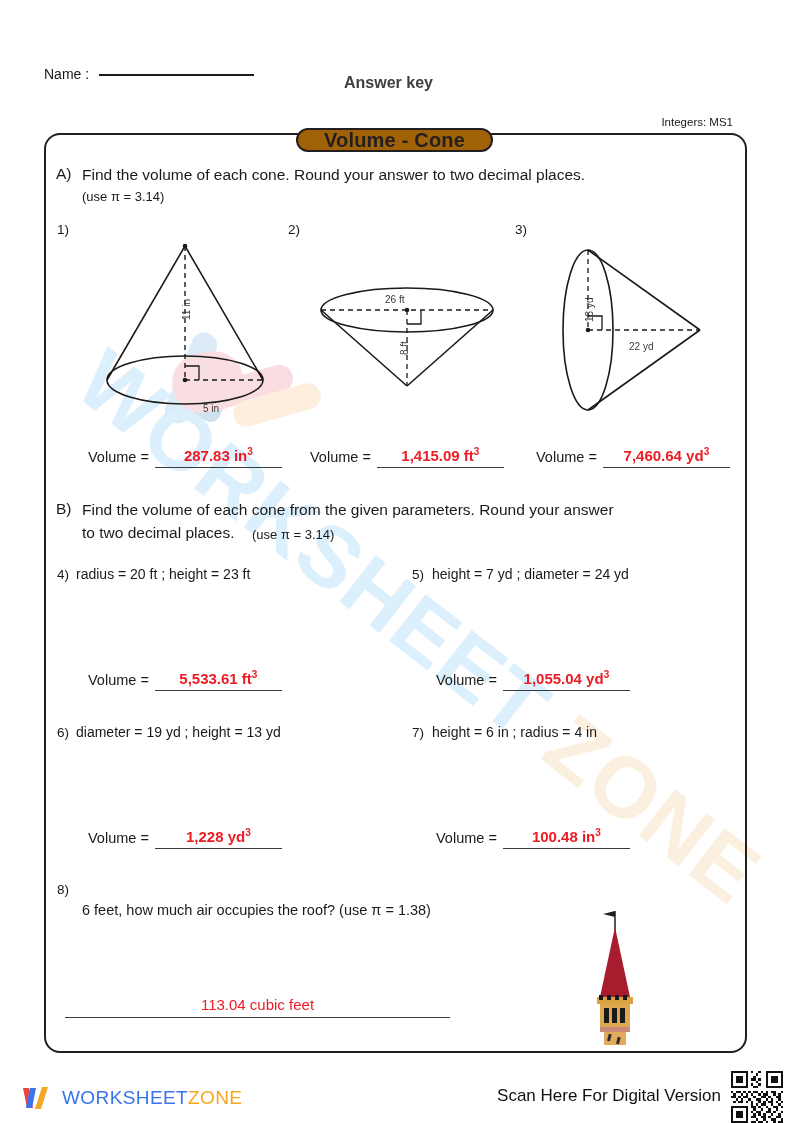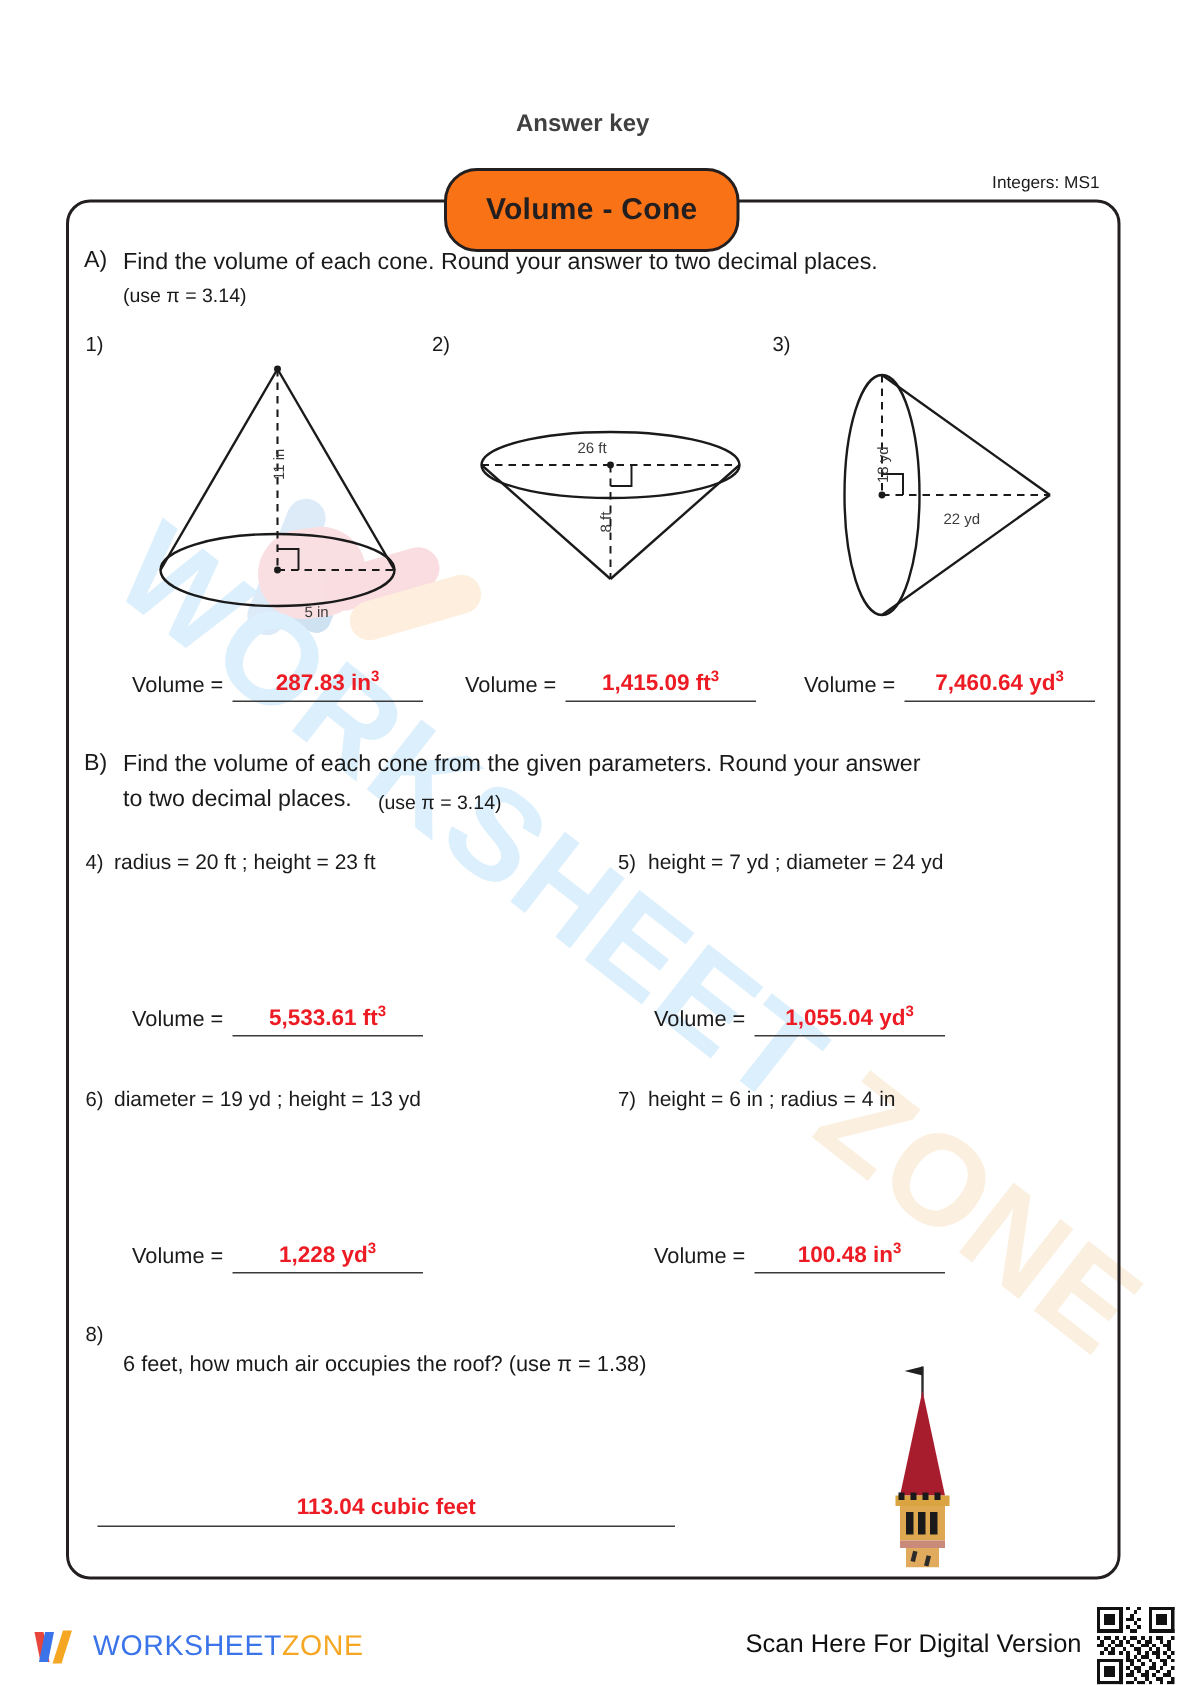--- a/index.html
+++ b/index.html
@@ -93,26 +93,26 @@
     height: 920px;
     border: 2.5px solid #231f20;
     border-radius: 16px;
     box-sizing: border-box;
     z-index: 1;
     background: transparent;
   }
   .title-capsule {
     position: absolute;
     left: 296px;
-    top: 112px;
+    top: 128px;
     width: 197px;
-    height: 56px;
+    height: 24px;
     border: 2.5px solid #231f20;
     border-radius: 22px;
-    background: #f97316;
+    background: #a16207;
     z-index: 4;
     display: flex;
     align-items: center;
     justify-content: center;
     font-size: 20px;
     font-weight: bold;
     color: #231f20;
     letter-spacing: .2px;
     box-sizing: border-box;
   }
@@ -174,21 +174,21 @@
   .answer8 {
     position: absolute;
     left: 65px;
     top: 996px;
     width: 385px;
     z-index: 3;
     text-align: center;
   }
   .answer8 .txt {
     font-size: 15px;
-    font-weight: bold;
+    font-weight: normal;
     color: #ed1c24;
     display: block;
     padding-bottom: 4px;
   }
   .answer8 .rule { border-bottom: 1.8px solid #3a3a3a; width: 100%; }
 
   
   .fig { position: absolute; z-index: 2; }
   .dim {
     position: absolute;
@@ -242,20 +242,24 @@
   <div class="wm-blob wm-blob1"></div>
   <div class="wm-blob wm-blob2"></div>
   <div class="wm-blob wm-blob3"></div>
   <div class="wm-blob wm-blob4"></div>
   <div class="wm-blob wm-blob5"></div>
   <div class="watermark">
     <span class="wm-a">WORKSHEET</span>
     <span class="wm-b">ZONE</span>
   </div>
 
+  <div class="name-row">
+    <span>Name :</span>
+    <span class="name-line"></span>
+  </div>
   <div class="answer-key">Answer key</div>
   <div class="integers-tag">Integers: MS1</div>
 
   <div class="sheet-box"></div>
   <div class="title-capsule">Volume - Cone</div>
 
   <div class="sec-letter" style="left:56px; top:165px;">A)</div>
   <div class="sec-head" style="left:82px; top:165px; width:650px;">Find the volume of each cone. Round your answer to two decimal places.</div>
   <div class="sec-head small-note" style="left:82px; top:188px;">(use π = 3.14)</div>
 

